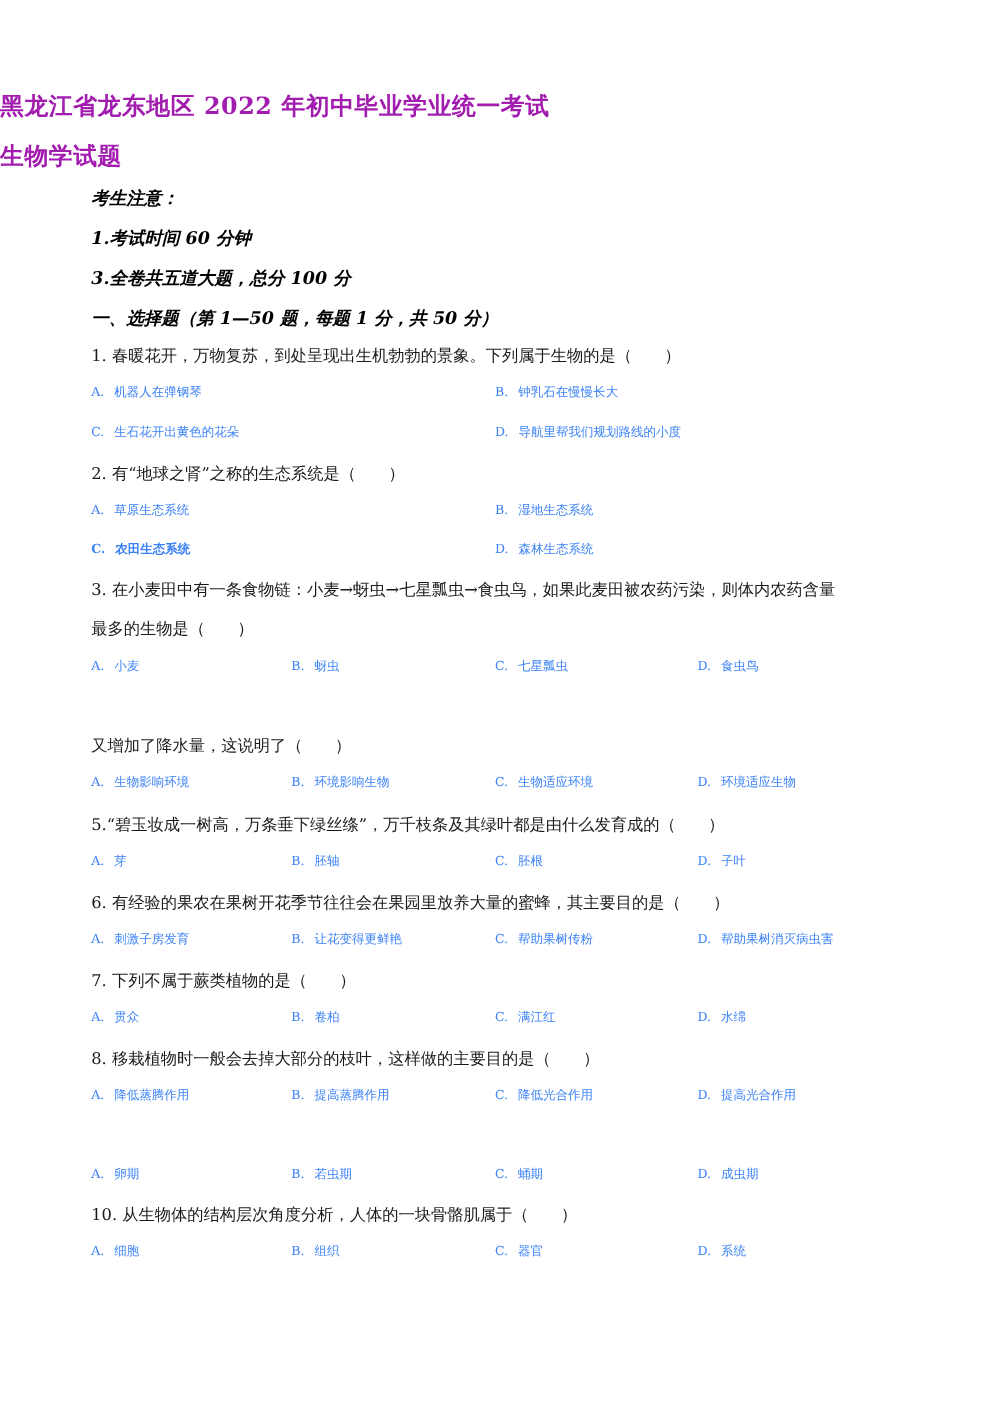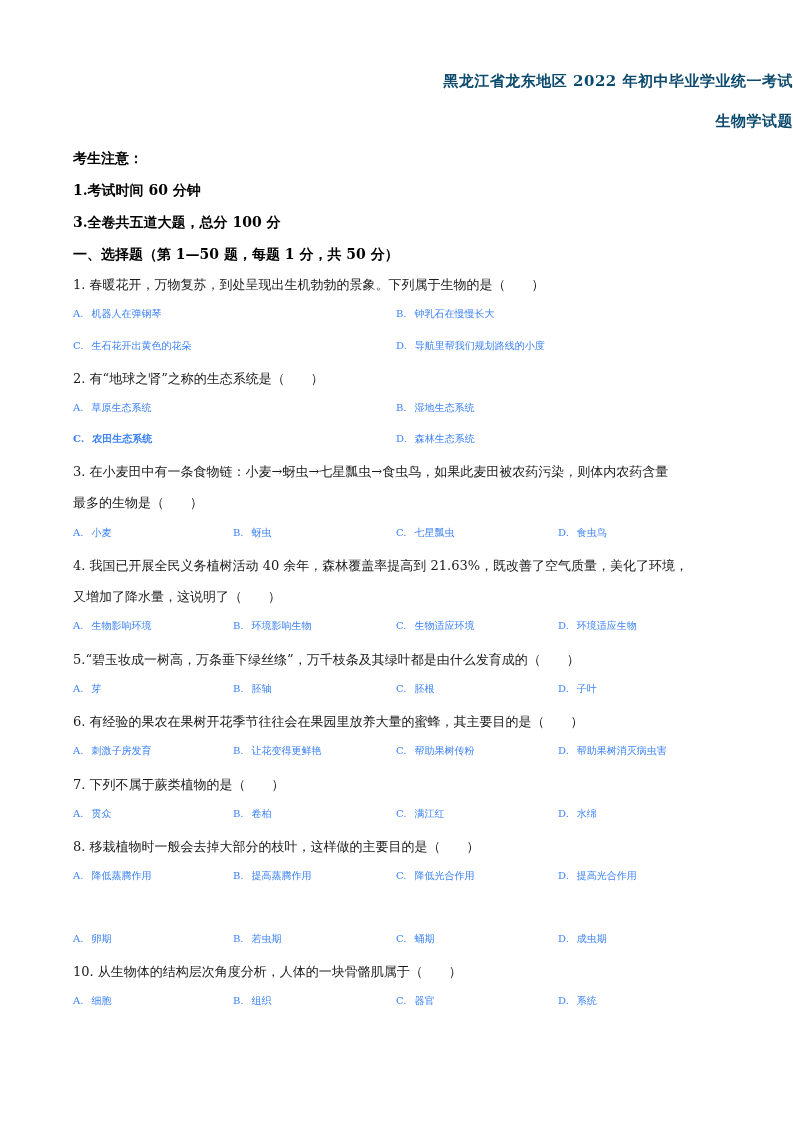--- a/index.html
+++ b/index.html
@@ -16,34 +16,35 @@
       color: #111111;
     }
     .page {
       position: absolute;
       left: 0; top: 0;
       width: 793px; height: 1122px;
     }
     .title {
       position: absolute;
       left: 0; width: 793px;
-      text-align: right;
+      text-align: left;
       font-weight: bold;
-      font-size: 15px;
+      font-size: 19px;
       letter-spacing: 0.5px;
-      color: #0c4a6e;
+      color: #a21caf;
     }
     .title-1 { top: 72px; }
     .title-2 { top: 112px; }
     .notice {
       position: absolute;
       left: 73px;
       font-weight: bold;
       font-size: 14px;
       color: #000;
+      font-style: italic;
     }
     .line {
       position: absolute;
       left: 73px;
       font-size: 13px;
       white-space: nowrap;
       color: #1a1a1a;
     }
     .opt {
       position: absolute;
@@ -78,21 +79,20 @@
   <div class="opt" style="left:73px;top:432px;font-weight:bold;"><span class="letter">C.</span><span>农田生态系统</span></div>
   <div class="opt" style="left:396px;top:432px;"><span class="letter">D.</span><span>森林生态系统</span></div>
 
   <div class="line" style="top:463px;">3. 在小麦田中有一条食物链：小麦→蚜虫→七星瓢虫→食虫鸟，如果此麦田被农药污染，则体内农药含量</div>
   <div class="line" style="top:494px;">最多的生物是（　　）</div>
   <div class="opt" style="left:73px;top:526px;"><span class="letter">A.</span><span>小麦</span></div>
   <div class="opt" style="left:233px;top:526px;"><span class="letter">B.</span><span>蚜虫</span></div>
   <div class="opt" style="left:396px;top:526px;"><span class="letter">C.</span><span>七星瓢虫</span></div>
   <div class="opt" style="left:558px;top:526px;"><span class="letter">D.</span><span>食虫鸟</span></div>
 
-  <div class="line" style="top:557px;">4. 我国已开展全民义务植树活动 40 余年，森林覆盖率提高到 21.63%，既改善了空气质量，美化了环境，</div>
   <div class="line" style="top:588px;">又增加了降水量，这说明了（　　）</div>
   <div class="opt" style="left:73px;top:619px;"><span class="letter">A.</span><span>生物影响环境</span></div>
   <div class="opt" style="left:233px;top:619px;"><span class="letter">B.</span><span>环境影响生物</span></div>
   <div class="opt" style="left:396px;top:619px;"><span class="letter">C.</span><span>生物适应环境</span></div>
   <div class="opt" style="left:558px;top:619px;"><span class="letter">D.</span><span>环境适应生物</span></div>
 
   <div class="line" style="top:651px;">5.“碧玉妆成一树高，万条垂下绿丝绦”，万千枝条及其绿叶都是由什么发育成的（　　）</div>
   <div class="opt" style="left:73px;top:682px;text-align:center;"><span class="letter">A.</span><span>芽</span></div>
   <div class="opt" style="left:233px;top:682px;"><span class="letter">B.</span><span>胚轴</span></div>
   <div class="opt" style="left:396px;top:682px;"><span class="letter">C.</span><span>胚根</span></div>

